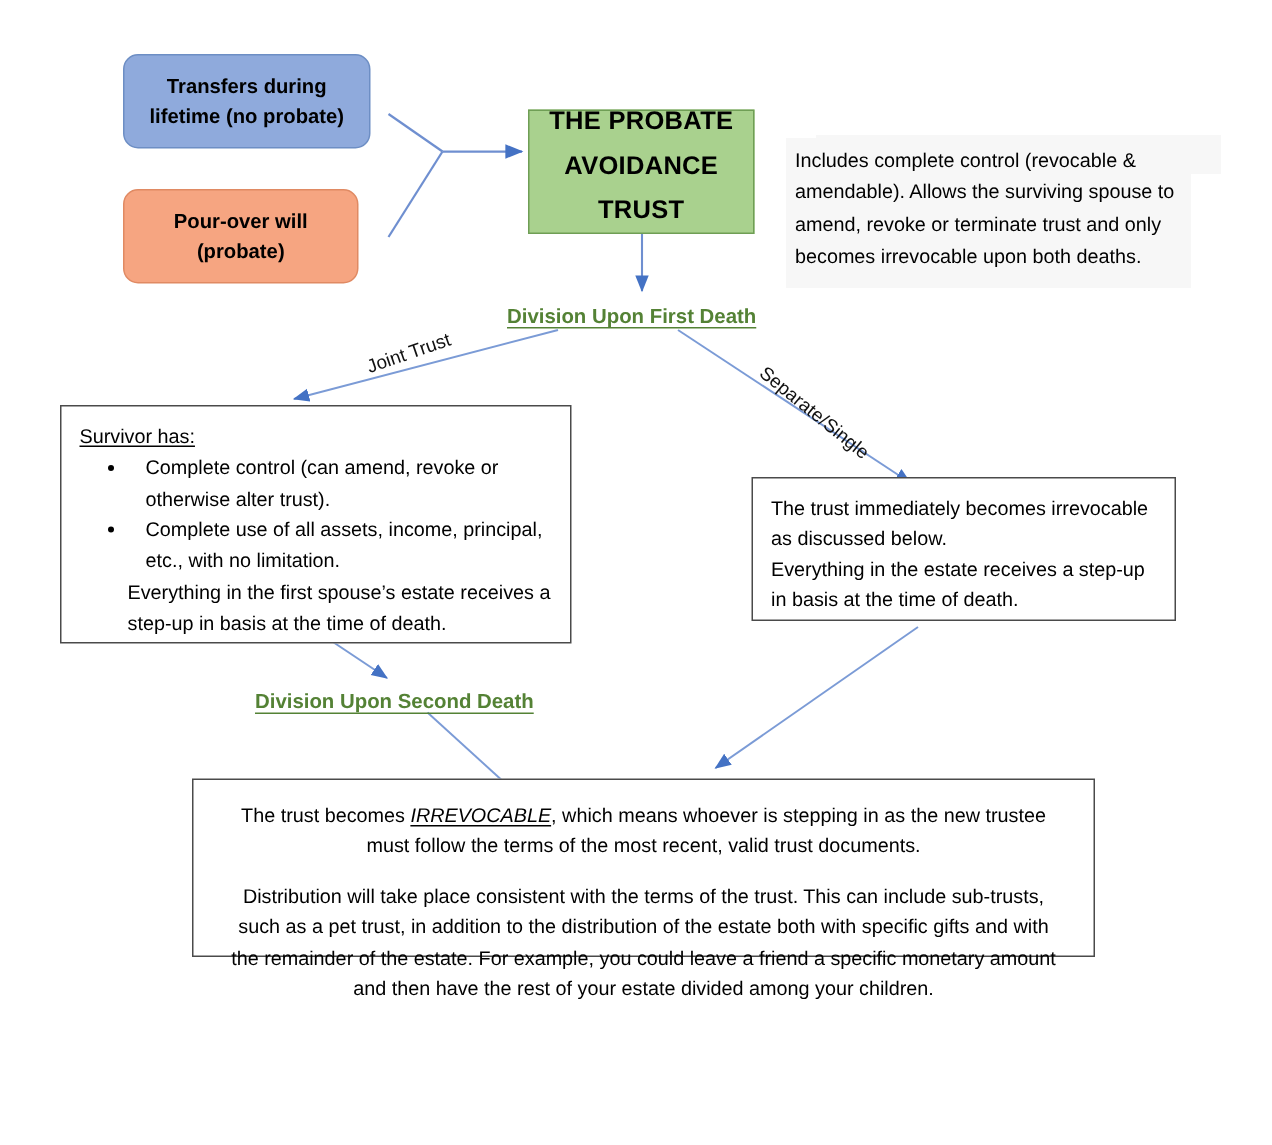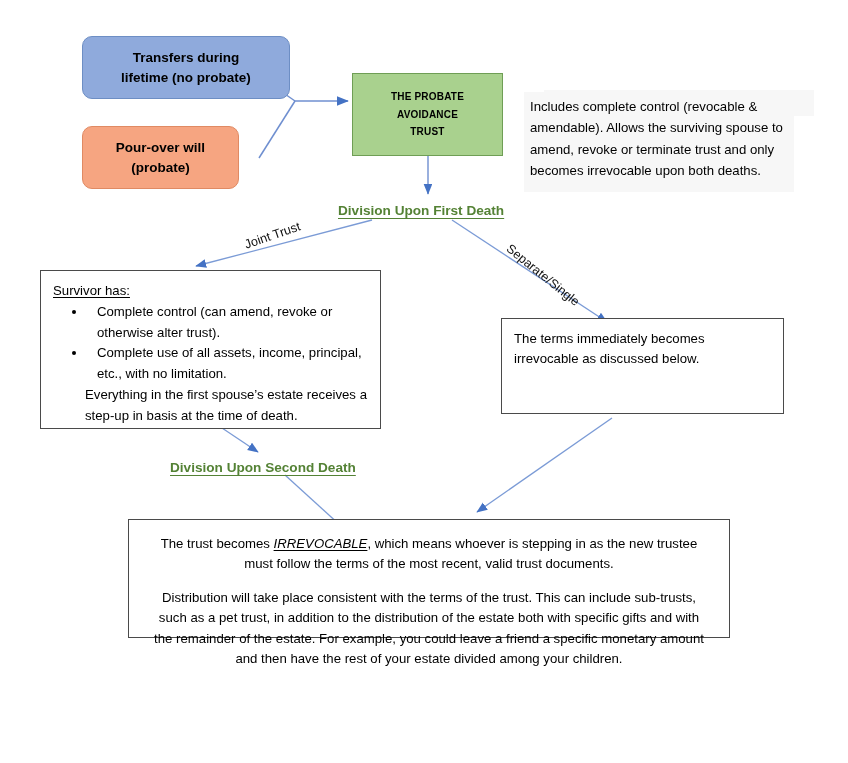--- a/index.html
+++ b/index.html
@@ -42,25 +42,25 @@
     line-height: 1.45;
     padding: 4px 10px;
   }
   .pill-blue   { background: #8faadc; border: 1.4px solid #6d8ec4; }
   .pill-orange { background: #f6a581; border: 1.4px solid #e08a63; }
 
   .sq-green {
     background: #a9d18e;
     border: 1.4px solid #6f9e55;
     display: flex;
-    align-items: center;
+    align-items: flex-end;
     justify-content: center;
     text-align: center;
     font-weight: bold;
-    font-size: 10px;
+    font-size: 17px;
     line-height: 1.75;
     letter-spacing: .2px;
   }
 
   
   .obox {
     background: #ffffff;
     border: 1.2px solid #4a4a4a;
     font-size: 13.2px;
     line-height: 1.55;
@@ -141,21 +141,21 @@
 
     <path d="M452,220 L607,322" stroke="#7b9bd6" stroke-width="1.3" fill="none" marker-end="url(#ahs)"></path>
 
     <path d="M222,428 L258,452" stroke="#7b9bd6" stroke-width="1.3" fill="none" marker-end="url(#ahs)"></path>
 
     <path d="M285,535 L352,596" stroke="#7b9bd6" stroke-width="1.3" fill="none" marker-end="url(#ahs)" transform="translate(0,-60)"></path>
 
     <path d="M612,418 L477,512" stroke="#7b9bd6" stroke-width="1.3" fill="none" marker-end="url(#ahs)"></path>
   </svg>
 
-  <div class="node pill pill-blue" style="left:82px; top:36px; width:208px; height:63px;">
+  <div class="node pill pill-blue" style="left:82px; top:36px; width:165px; height:63px;">
     <div>
       <span>Transfers during</span><br>
       <span>lifetime (no probate)</span>
     </div>
   </div>
 
   <div class="node pill pill-orange" style="left:82px; top:126px; width:157px; height:63px;">
     <div>
       <span>Pour-over will</span><br>
       <span>(probate)</span>
@@ -191,21 +191,22 @@
   <div class="node obox" style="left:40px; top:270px; width:341px; height:159px; padding:10px 12px 24px 12px;">
     <div class="u-head">Survivor has:</div>
     <ul class="bullets">
       <li>Complete control (can amend, revoke or otherwise alter trust).</li>
       <li>Complete use of all assets, income, principal, etc., with no limitation.</li>
     </ul>
     <div style="margin-top:1px;margin-left:32px;">Everything in the first spouse’s estate receives a step-up in basis at the time of death.</div>
   </div>
 
   <div class="node obox" style="left:501px; top:318px; width:283px; height:96px; padding:10px 12px;">
-    <div>The terms immediately becomes irrevocable as discussed below.</div>
+    <div>The trust immediately becomes irrevocable as discussed below.</div>
+    <div>Everything in the estate receives a step-up in basis at the time of death.</div>
   </div>
 
   <div class="node green-head" style="left:170px; top:460px;">
     <span>Division Upon Second Death</span>
   </div>
 
   <div class="node obox" style="left:128px; top:519px; width:602px; height:119px; padding:14px 22px;">
     <p class="center-para" style="margin:0 0 13px 0;">
       <span>The trust becomes </span><span class="irr">IRREVOCABLE</span><span>, which means whoever is stepping in as the new trustee must follow the terms of the most recent, valid trust documents.</span>
     </p>

